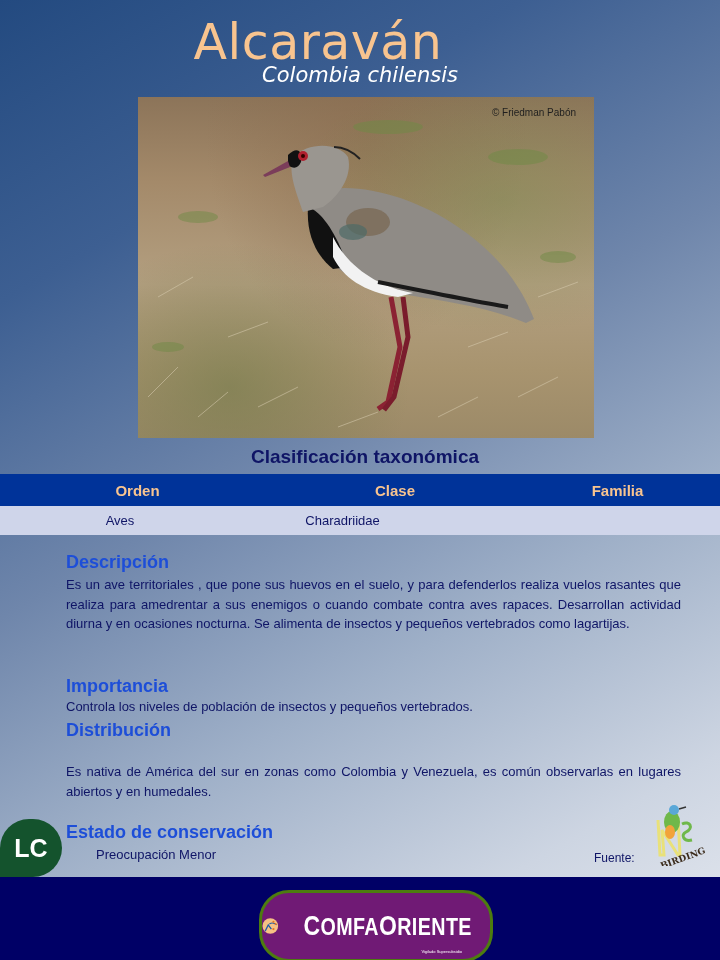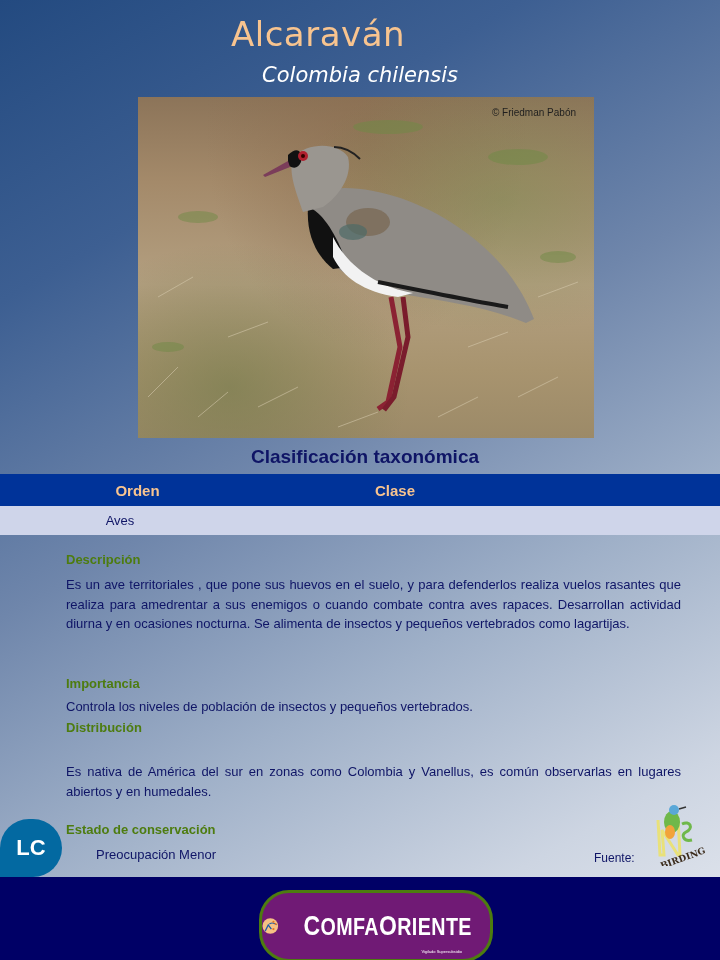--- a/index.html
+++ b/index.html
@@ -4,21 +4,21 @@
 <style>
   * { box-sizing: border-box; margin: 0; padding: 0; }
   html, body { width: 720px; height: 960px; overflow: hidden; }
   body {
     position: relative;
     font-family: "Liberation Sans", "DejaVu Sans", sans-serif;
     background: linear-gradient(150deg, #234a80 0%, #3d5f92 22%, #6f86ab 45%, #9fb0c8 65%, #cdd5e2 85%, #e4e8ef 100%);
   }
   .title {
     position: absolute; left: 0; top: 14px; width: 596px; text-align: center;
-    font-family: "DejaVu Sans", sans-serif; font-size: 34px; color: #f8c48f;
+    font-family: "DejaVu Sans", sans-serif; font-size: 49px; color: #f8c48f;
     letter-spacing: 0.5px; font-weight: normal; padding-left: 40px;
   }
   .subtitle {
     position: absolute; left: 0; top: 63px; width: 720px; text-align: center;
     font-family: "DejaVu Sans", sans-serif; font-style: italic; font-size: 21px; color: #ffffff;
   }
   .photo {
     position: absolute; left: 138px; top: 97px; width: 456px; height: 341px; overflow: hidden;
     background:
       radial-gradient(ellipse at 20% 85%, rgba(110,120,70,0.55) 0%, transparent 35%),
@@ -40,31 +40,31 @@
   }
   .tax-row {
     position: absolute; left: 0; top: 506px; width: 720px; height: 29px; background: #cfd5ea;
     display: flex;
   }
   .cell { display: flex; align-items: center; justify-content: center; }
   .c1 { width: 240px; } .c2 { width: 275px; } .c3 { width: 205px; }
   .tax-header .cell { font-size: 15px; font-weight: bold; color: #f8c48f; }
   .tax-row .cell { font-size: 13px; color: #0f1566; }
   .section-title {
-    position: absolute; left: 66px; font-size: 13px; font-weight: bold; color: #4d7c0f;
+    position: absolute; left: 66px; font-size: 18px; font-weight: bold; color: #1d4ed8;
   }
   .section-text {
     position: absolute; left: 66px; width: 615px; font-size: 13px; line-height: 19.5px; color: #0f1566;
     text-align: justify;
   }
   .badge {
     position: absolute; left: 0; top: 819px; width: 62px; height: 58px;
-    background: #0369a1; border-radius: 31px 31px 31px 0;
+    background: #14532d; border-radius: 31px 31px 31px 0;
     display: flex; align-items: center; justify-content: center;
-    color: #ffffff; font-weight: bold; font-size: 22px;
+    color: #ffffff; font-weight: bold; font-size: 25px;
   }
   .status-text {
     position: absolute; left: 96px; top: 847px; font-size: 13px; color: #0f1566;
   }
   .fuente {
     position: absolute; left: 594px; top: 851px; font-size: 12px; color: #0f1566;
   }
   .birding {
     position: absolute; left: 650px; top: 800px; width: 62px; height: 66px;
   }
@@ -141,33 +141,35 @@
     <path d="M196 50 C205 50 215 55 222 62" stroke="#222" stroke-width="2" fill="none"></path>
   </svg>
   <div class="credit">© Friedman Pabón</div>
 </div>
 
 <div class="tax-heading">Clasificación taxonómica</div>
 
 <div class="tax-header">
   <div class="cell c2">Orden</div>
   <div class="cell c1">Clase</div>
+  <div class="cell c3">Familia</div>
 </div>
 <div class="tax-row">
   <div class="cell c1">Aves</div>
+  <div class="cell c3">Charadriidae</div>
 </div>
 
 <div class="section-title" style="top:552px;">Descripción</div>
 <div class="section-text" style="top:575px;">Es un ave territoriales , que pone sus huevos en el suelo, y para defenderlos realiza vuelos rasantes que realiza para amedrentar a sus enemigos o cuando combate contra aves rapaces. Desarrollan actividad diurna y en ocasiones nocturna. Se alimenta de insectos y pequeños vertebrados como lagartijas.</div>
 
 <div class="section-title" style="top:676px;">Importancia</div>
 <div class="section-text" style="top:697px;">Controla los niveles de población de insectos y pequeños vertebrados.</div>
 
 <div class="section-title" style="top:720px;">Distribución</div>
-<div class="section-text" style="top:762px;">Es nativa de América del sur en zonas como Colombia y Vanellus,  es común observarlas en lugares abiertos y en humedales.</div>
+<div class="section-text" style="top:762px;">Es nativa de América del sur en zonas como Colombia y Venezuela,  es común observarlas en lugares abiertos y en humedales.</div>
 
 <div class="badge">LC</div>
 <div class="section-title" style="top:822px;">Estado de conservación</div>
 <div class="status-text">Preocupación  Menor</div>
 
 <div class="fuente">Fuente:</div>
 <div class="birding">
   <svg width="62" height="66" viewBox="0 0 62 66">
     <path d="M8 20 L10 55 L14 55 L12 30 L28 55 L30 55 L28 18" stroke="#e9e17a" stroke-width="3" fill="none"></path>
     <ellipse cx="22" cy="22" rx="8" ry="11" fill="#6fb84a"></ellipse>

